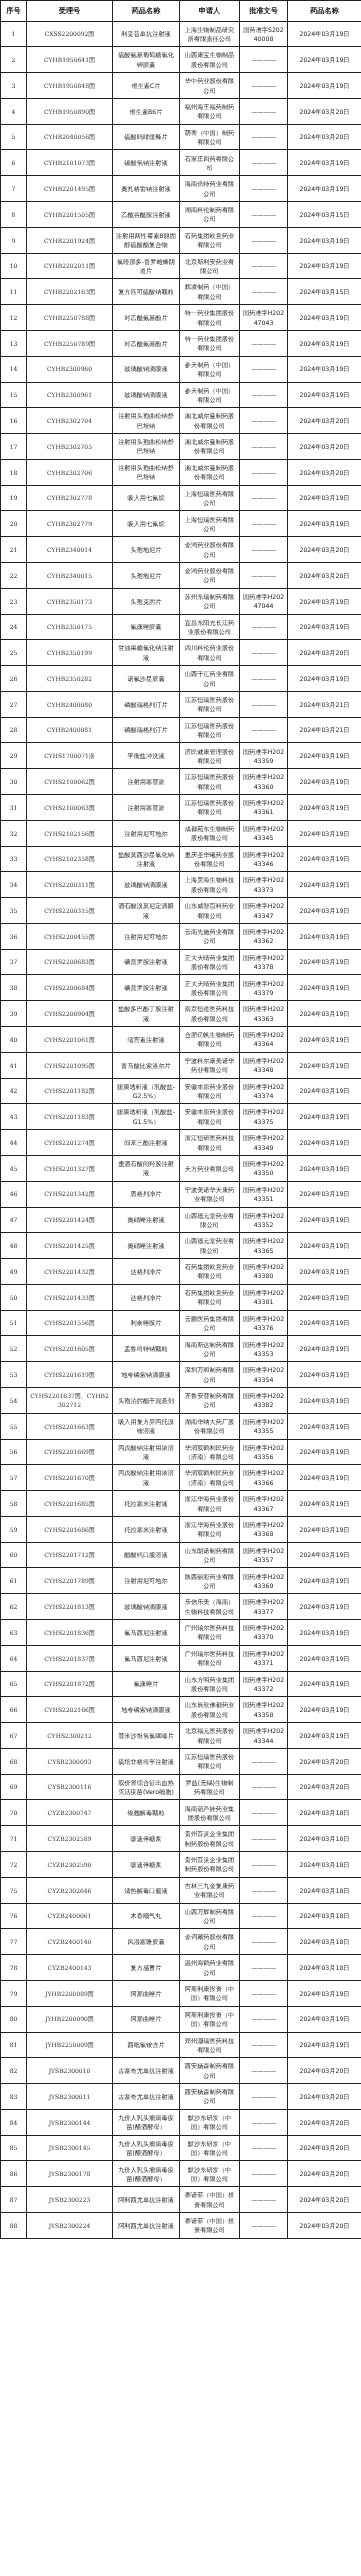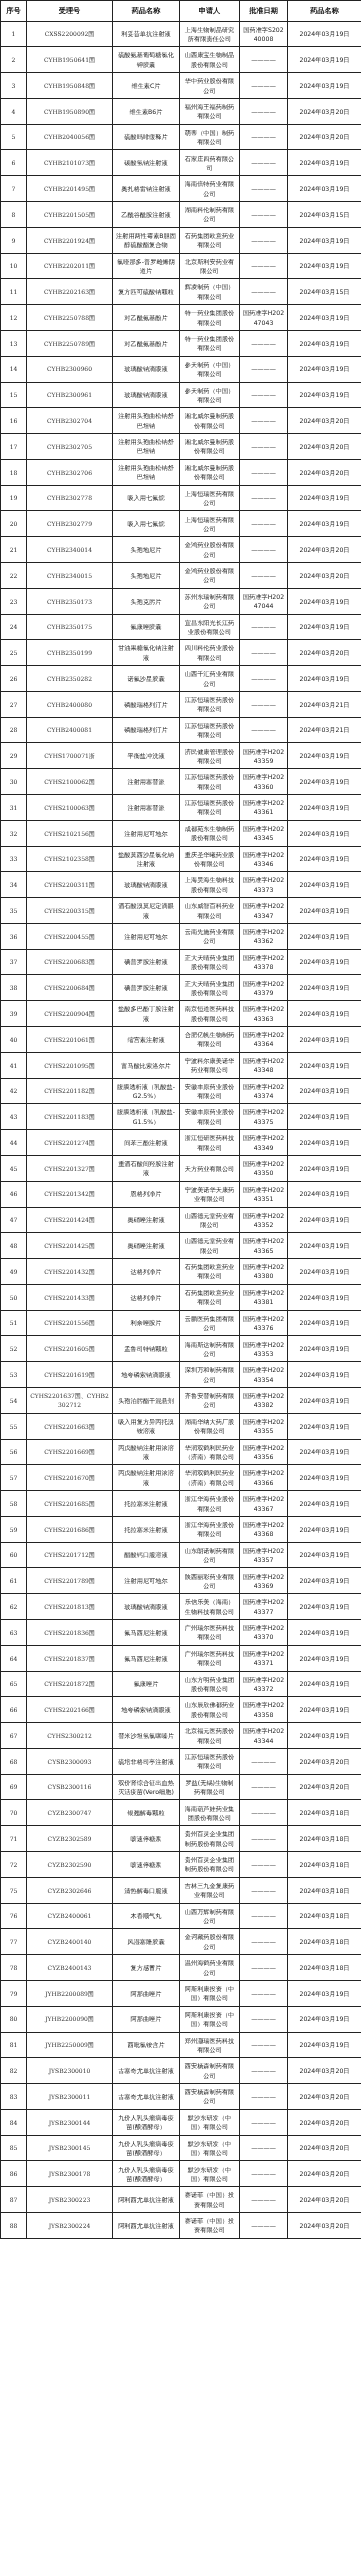--- a/index.html
+++ b/index.html
@@ -50,21 +50,21 @@
       <col class="col-app">
       <col class="col-appr">
       <col class="col-date">
   </colgroup>
   <thead>
     <tr>
       <th>序号</th>
       <th>受理号</th>
       <th>药品名称</th>
       <th>申请人</th>
-      <th>批准日期</th>
+      <th>批准文号</th>
       <th>药品名称</th>
     </tr>
   </thead>
   <tbody id="rows">
       <tr>
     <td class="seq">1</td>
     <td class="mono">CXSS2200092国</td>
     <td>利妥昔单抗注射液</td>
     <td>上海生物制品研究所有限责任公司</td>
     <td>国药准字S20240008</td>

